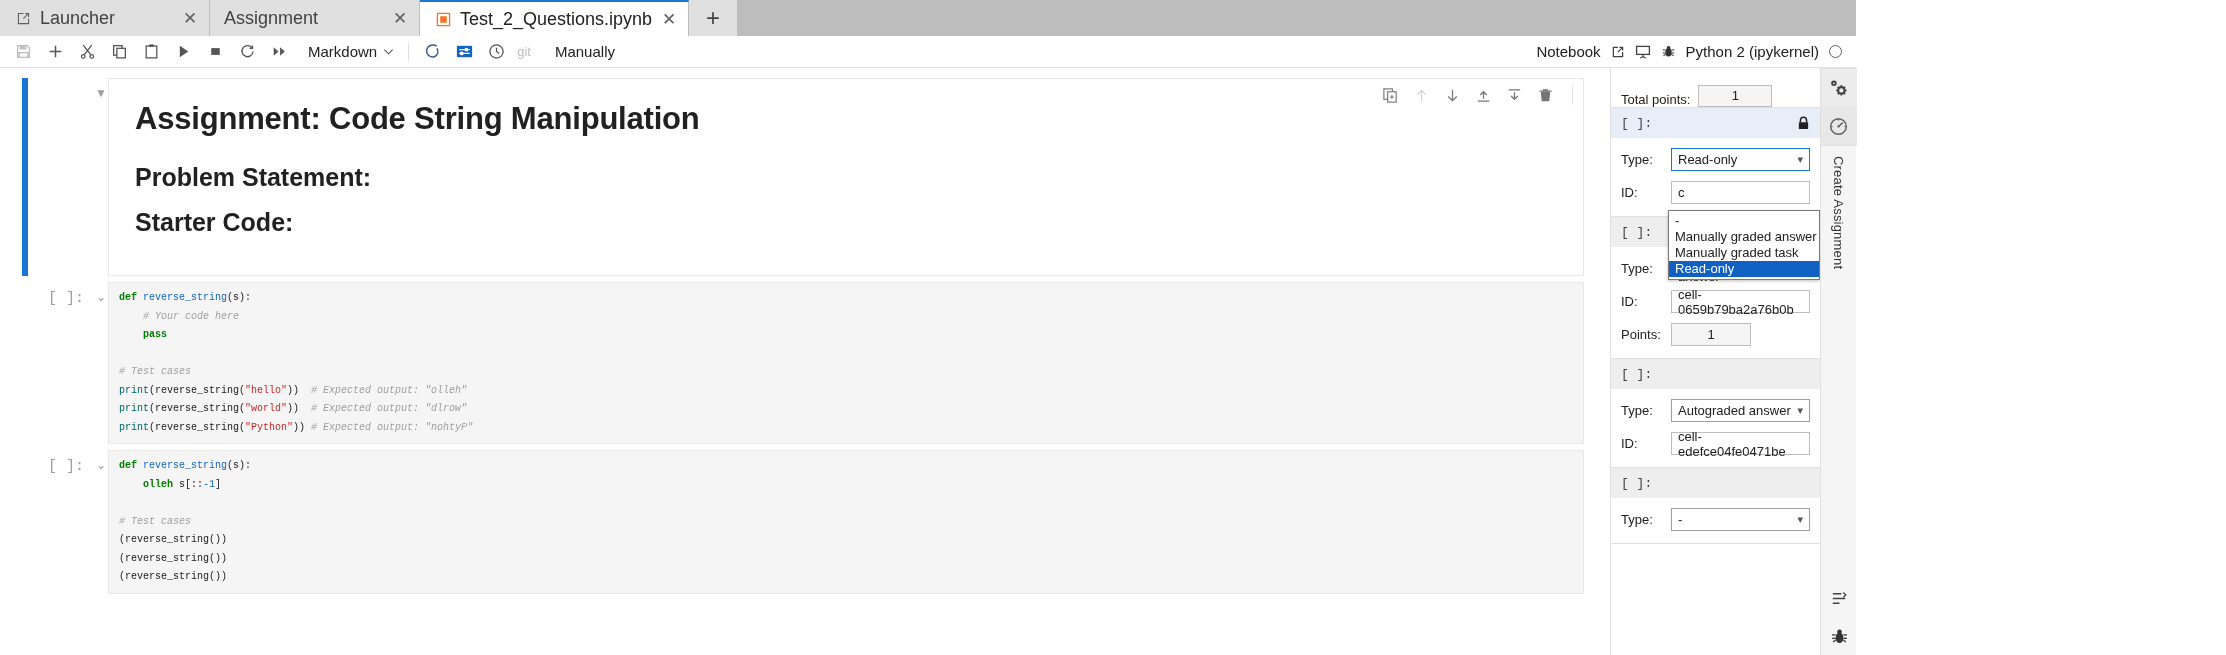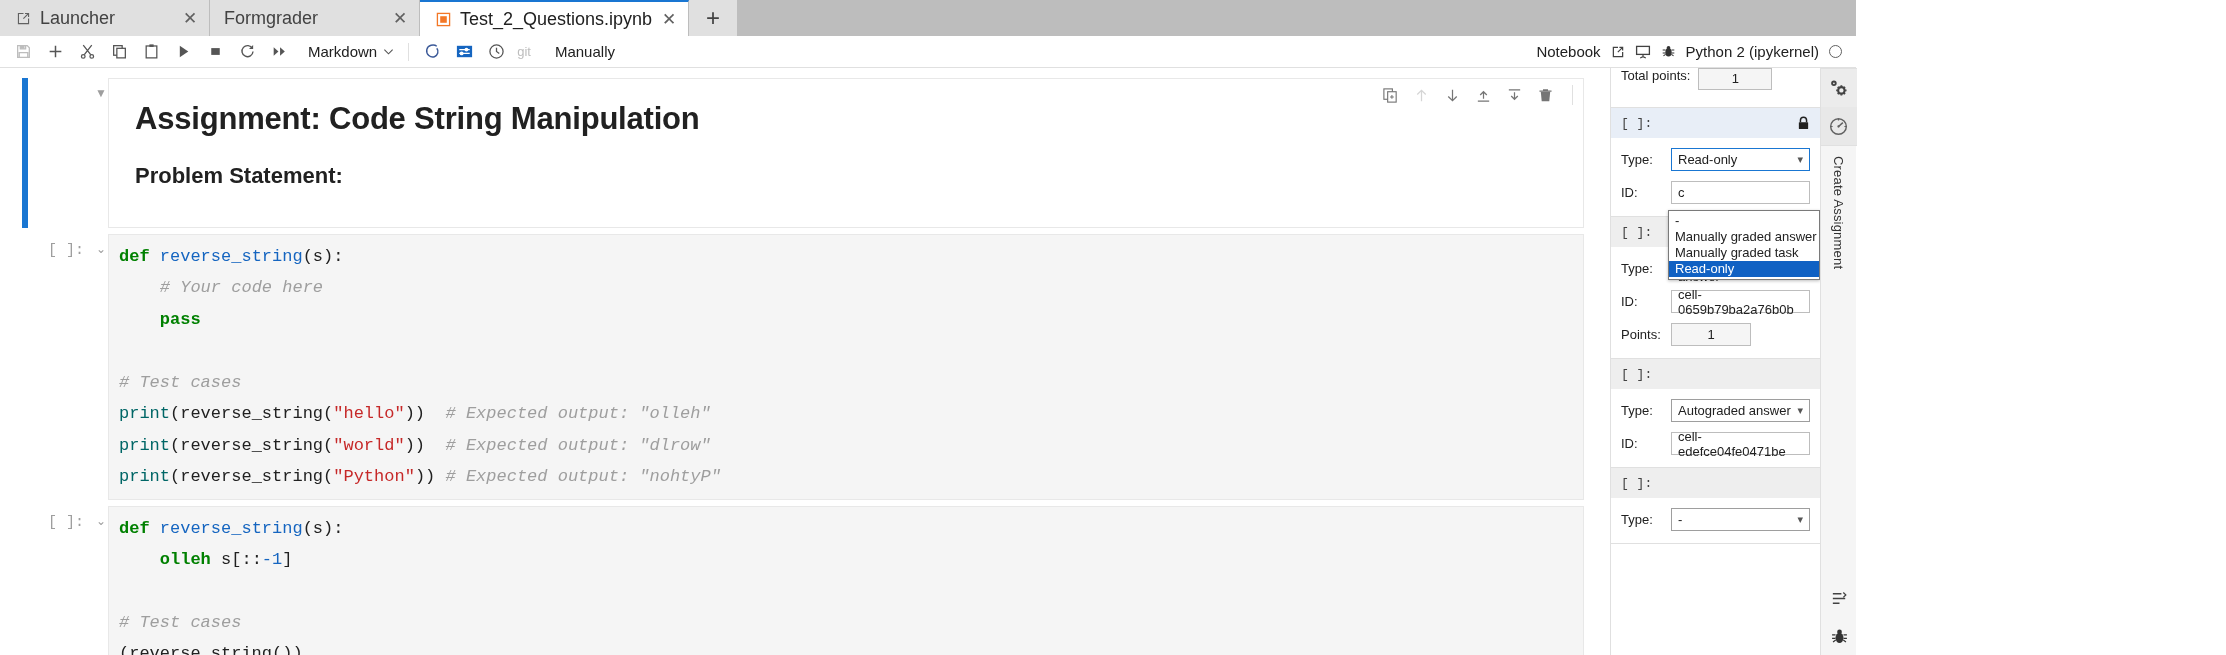--- a/index.html
+++ b/index.html
@@ -66,54 +66,54 @@
     font-family: "Liberation Mono", monospace; font-size: 15px; color: #9e9e9e; white-space: nowrap;
   }
   .collapser { width: 14px; flex: 0 0 14px; padding-top: 8px; color: #9e9e9e; font-size: 12px; text-align: center; cursor: pointer; }
 
   
   .mdcell {
     flex: 1; margin-right: 26px; border: 1px solid #e8e8e8; background: #ffffff;
     padding: 14px 26px 22px 26px; position: relative;
   }
   .md-h1 { font-size: 31px; font-weight: 600; color: #212121; margin: 8px 0 26px 0; letter-spacing: -0.2px; }
-  .md-h2 { font-size: 22px; font-weight: 600; color: #212121; margin: 4px 0 16px 0; }
+  .md-h2 { font-size: 25px; font-weight: 600; color: #212121; margin: 4px 0 16px 0; }
   .md-p  { font-size: 15px; color: #333; margin: 12px 0 24px 0; line-height: 1.5; }
 
   .cell-actions {
     position: absolute; top: 6px; right: 10px; display: flex; align-items: center; gap: 14px;
   }
   .cact { color: #757575; cursor: pointer; display: inline-flex; }
   .cact.dim { color: #d5d5d5; }
   .cact-sep { width: 1px; height: 20px; background: #e0e0e0; margin-left: 4px; }
 
   
   .codebox {
     flex: 1; margin-right: 26px; border: 1px solid #e8e8e8; background: #ffffff;
     display: flex; align-items: stretch;
   }
   .codeinner { flex: 1; background: #f5f5f5; padding: 6px 10px; }
   .codeinner pre {
-    font-family: "Liberation Mono", monospace; font-size: 17px; line-height: 1.85;
+    font-family: "Liberation Mono", monospace; font-size: 10px; line-height: 1.85;
     white-space: pre; color: #212121;
   }
   .k  { color: #008000; font-weight: bold; }   
   .fn { color: #1565c0; }                      
   .cm { color: #9e9e9e; font-style: italic; }  
   .st { color: #c62828; }                      
   .nb { color: #006666; }                      
   .nu { color: #1565c0; }
 
   
   .nbgrader {
     width: 210px; flex: 0 0 210px; background: #ffffff; border-left: 1px solid #e0e0e0;
     font-size: 13px; color: #212121; overflow: hidden; position: relative;
   }
   .ng-total {
-    height: 40px; display: flex; align-items: flex-start; gap: 8px; padding: 0 10px;
+    height: 40px; display: flex; align-items: flex-end; gap: 8px; padding: 0 10px;
     border-bottom: 1px solid #e0e0e0;
   }
   .ng-total-label { white-space: nowrap; }
   .ng-num {
     border: 1px solid #bdbdbd; background: #f5f5f5; height: 22px; width: 74px;
     text-align: center; font-size: 13px; line-height: 20px; color: #212121;
   }
   .ng-cell { border-bottom: 1px solid #e0e0e0; padding: 0 0 12px 0; position: relative; }
   .ng-cell.active { }
   .ng-head {
@@ -178,21 +178,21 @@
         <svg width="15" height="15" viewBox="0 0 16 16">
             <path d="M2 2h6V3.2H3.2v9.6h9.6V8H14v6H2z" fill="#616161"></path>
             <path d="M9.6 2H14v4.4h-1.2V4.05L8.3 8.55 7.45 7.7l4.5-4.5H9.6z" fill="#616161"></path>
           </svg>
       </span>
       <span class="tlabel">Launcher</span>
       <span class="tclose">✕</span>
     </div>
 
     <div class="tab">
-      <span class="tlabel">Formgrader</span>
+      <span class="tlabel">Assignment</span>
       <span class="tclose">✕</span>
     </div>
 
     <div class="tab active">
       <span class="tab-ico">
         <svg width="15" height="15" viewBox="0 0 16 16">
             <rect x="1.5" y="1.5" width="13" height="13" fill="none" stroke="#f37726" stroke-width="1.4"></rect>
             <rect x="4.5" y="4.5" width="7" height="7" fill="#f37726"></rect>
           </svg>
       </span>
@@ -363,20 +363,21 @@
                 <svg width="17" height="17" viewBox="0 0 18 18">
                     <path d="M4 5h10l-1 10H5z" fill="currentColor"></path>
                     <path d="M2.6 4.4h12.8M7 3h4v1.4H7z" stroke="currentColor" stroke-width="1.3" fill="none"></path>
                   </svg>
               </span>
               <span class="cact-sep"></span>
             </div>
 
             <div class="md-h1">Assignment: Code String Manipulation</div>
             <div class="md-h2">Problem Statement:</div>
+            <div class="md-h2">Starter Code:</div>
           </div>
         </div>
 
         <div class="cellwrap">
           <div class="cell-marker"></div>
           <div class="prompt">[ ]:</div>
           <div class="collapser">⌄</div>
           <div class="codebox">
             <div class="codeinner">
 <pre><span class="k">def</span> <span class="fn">reverse_string</span>(s):

